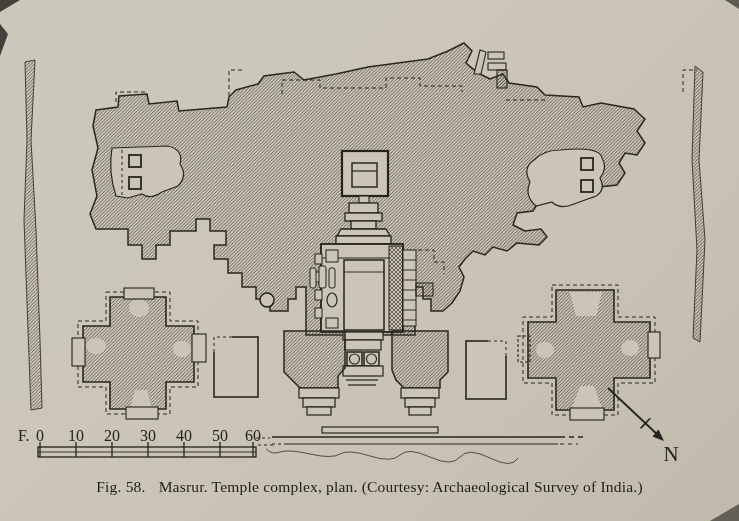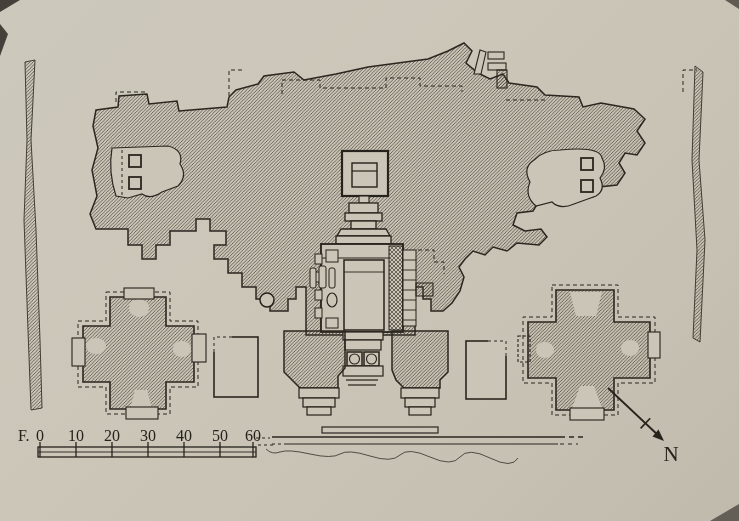--- a/index.html
+++ b/index.html
@@ -229,14 +229,17 @@
   </g>
 
   <g fill="#45403a">
     <polygon points="0,0 20,0 0,12"></polygon>
     <polygon points="0,24 8,34 0,56"></polygon>
     <polygon points="739,0 725,0 739,9" opacity="0.8"></polygon>
     <polygon points="739,504 739,521 710,521" opacity="0.75"></polygon>
   </g>
 </svg>
 
-
+<div id="caption">
+  <span class="fig-label">Fig. 58.</span><span>Masrur. Temple complex, plan. (Courtesy: Archaeological Survey of India.)</span>
 </div>
 
+</div>
+
 </body></html>

